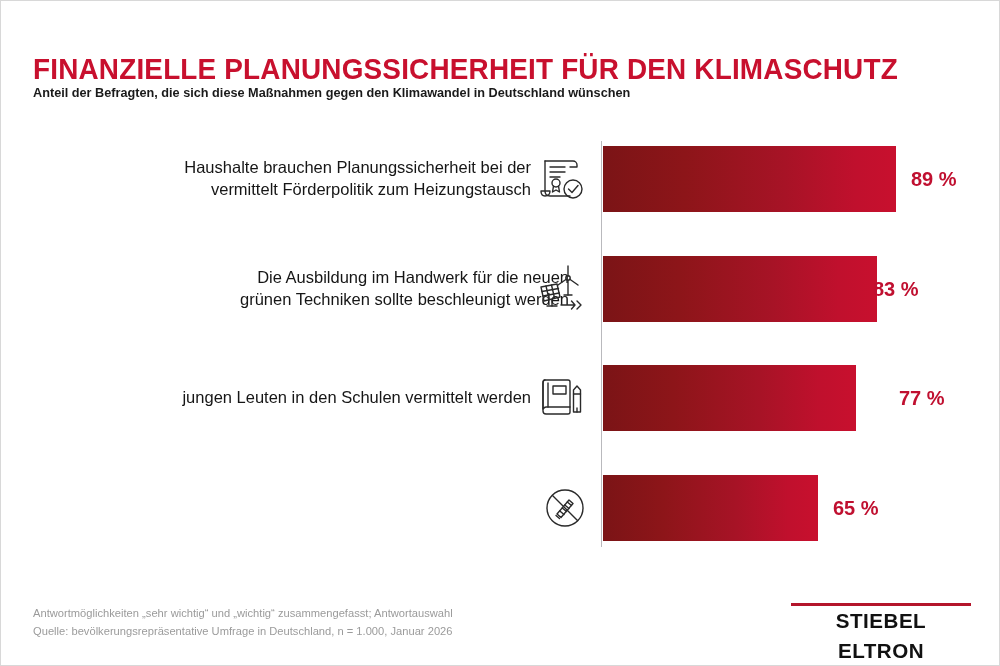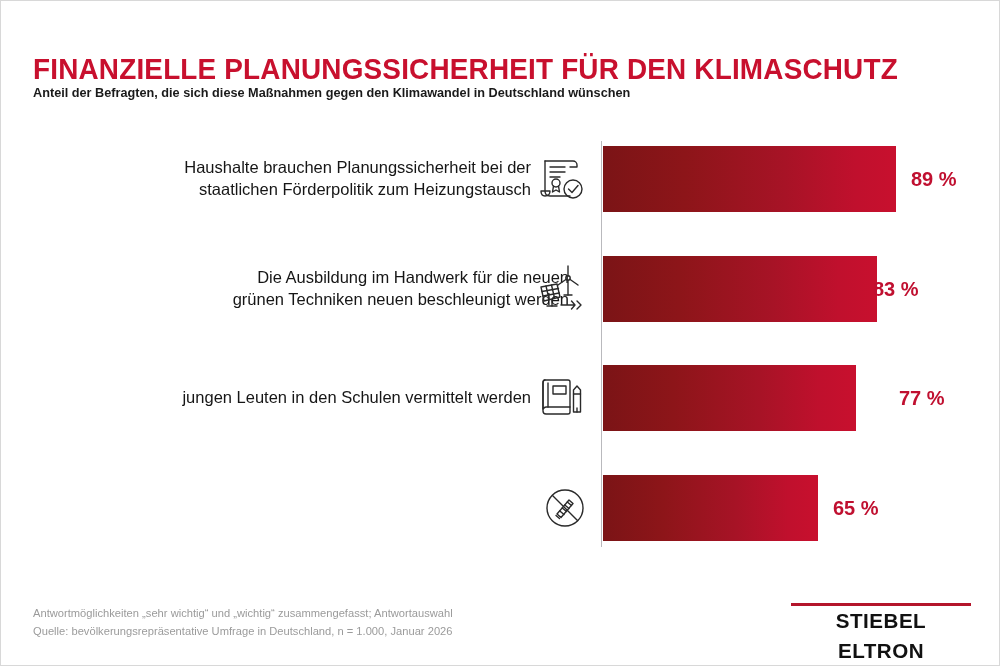--- a/index.html
+++ b/index.html
@@ -161,21 +161,21 @@
   <h1 id="title">FINANZIELLE PLANUNGSSICHERHEIT FÜR DEN KLIMASCHUTZ</h1>
   <div id="subtitle">Anteil der Befragten, die sich diese Maßnahmen gegen den Klimawandel in Deutschland wünschen</div>
 
   <div id="chart">
 
     <div id="axis-line"></div>
 
     <div class="row" style="top:145px;">
       <div class="row-label" style="right:470px;">
         <div>Haushalte brauchen Planungssicherheit bei der</div>
-        <div>staatlichen Förderpolitik zum Heizungstausch</div>
+        <div>vermittelt Förderpolitik zum Heizungstausch</div>
       </div>
       <div class="row-icon" style="left:532px;">
         <svg viewBox="0 0 56 56" fill="none" stroke="#2a2a2a" stroke-width="1.4" stroke-linecap="round" stroke-linejoin="round">
           <path d="M12 10 H40 a4 4 0 0 1 4 4 v2 h-7"></path>
           <path d="M12 10 v30 q0 5 5 5 h20"></path>
           <path d="M8 40 h9 q0 5 -5 5 q-4 0 -4 -5 z"></path>
           <line x1="17" y1="16" x2="32" y2="16"></line>
           <line x1="17" y1="21" x2="32" y2="21"></line>
           <line x1="17" y1="26" x2="27" y2="26"></line>
           <circle cx="23" cy="32" r="4"></circle>
@@ -184,21 +184,21 @@
           <path d="M35.5 38 L39 41.5 L45 34.5"></path>
         </svg>
       </div>
       <div class="bar" style="width:293px;"></div>
       <div class="bar-value" style="left:910px;">89 %</div>
     </div>
 
     <div class="row" style="top:255px;padding-left:38px;">
       <div class="row-label" style="right:470px;">
         <div>Die Ausbildung im Handwerk für die neuen</div>
-        <div>grünen Techniken neuen beschleunigt werden</div>
+        <div>grünen Techniken sollte beschleunigt werden</div>
       </div>
       <div class="row-icon" style="left:532px;">
         <svg viewBox="0 0 56 56" fill="none" stroke="#2a2a2a" stroke-width="1.4" stroke-linecap="round" stroke-linejoin="round">
 
           <circle cx="35" cy="17" r="2.2"></circle>
           <line x1="35" y1="19" x2="35" y2="34"></line>
           <line x1="35" y1="15" x2="35" y2="5"></line>
           <line x1="33.2" y1="18.2" x2="25" y2="24"></line>
           <line x1="36.8" y1="18.2" x2="45" y2="24"></line>
           <line x1="31" y1="34" x2="39" y2="34"></line>

